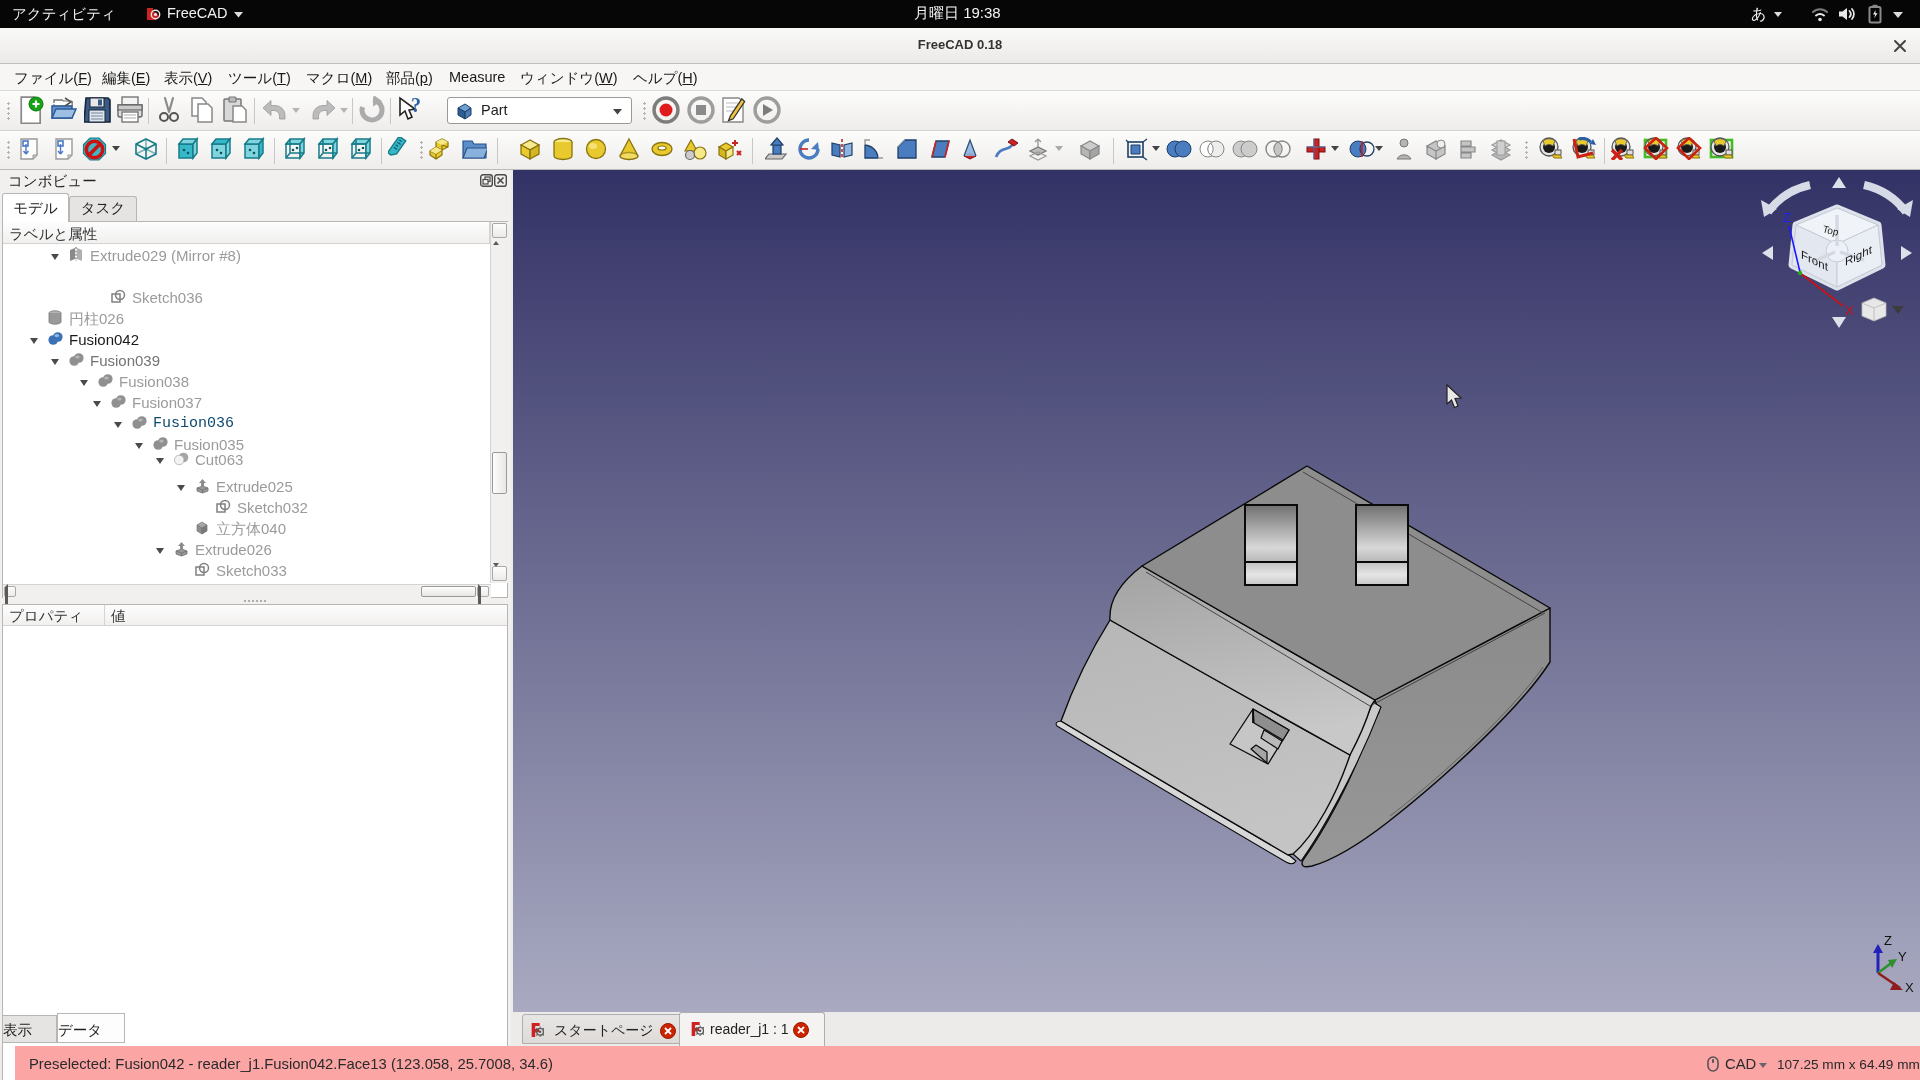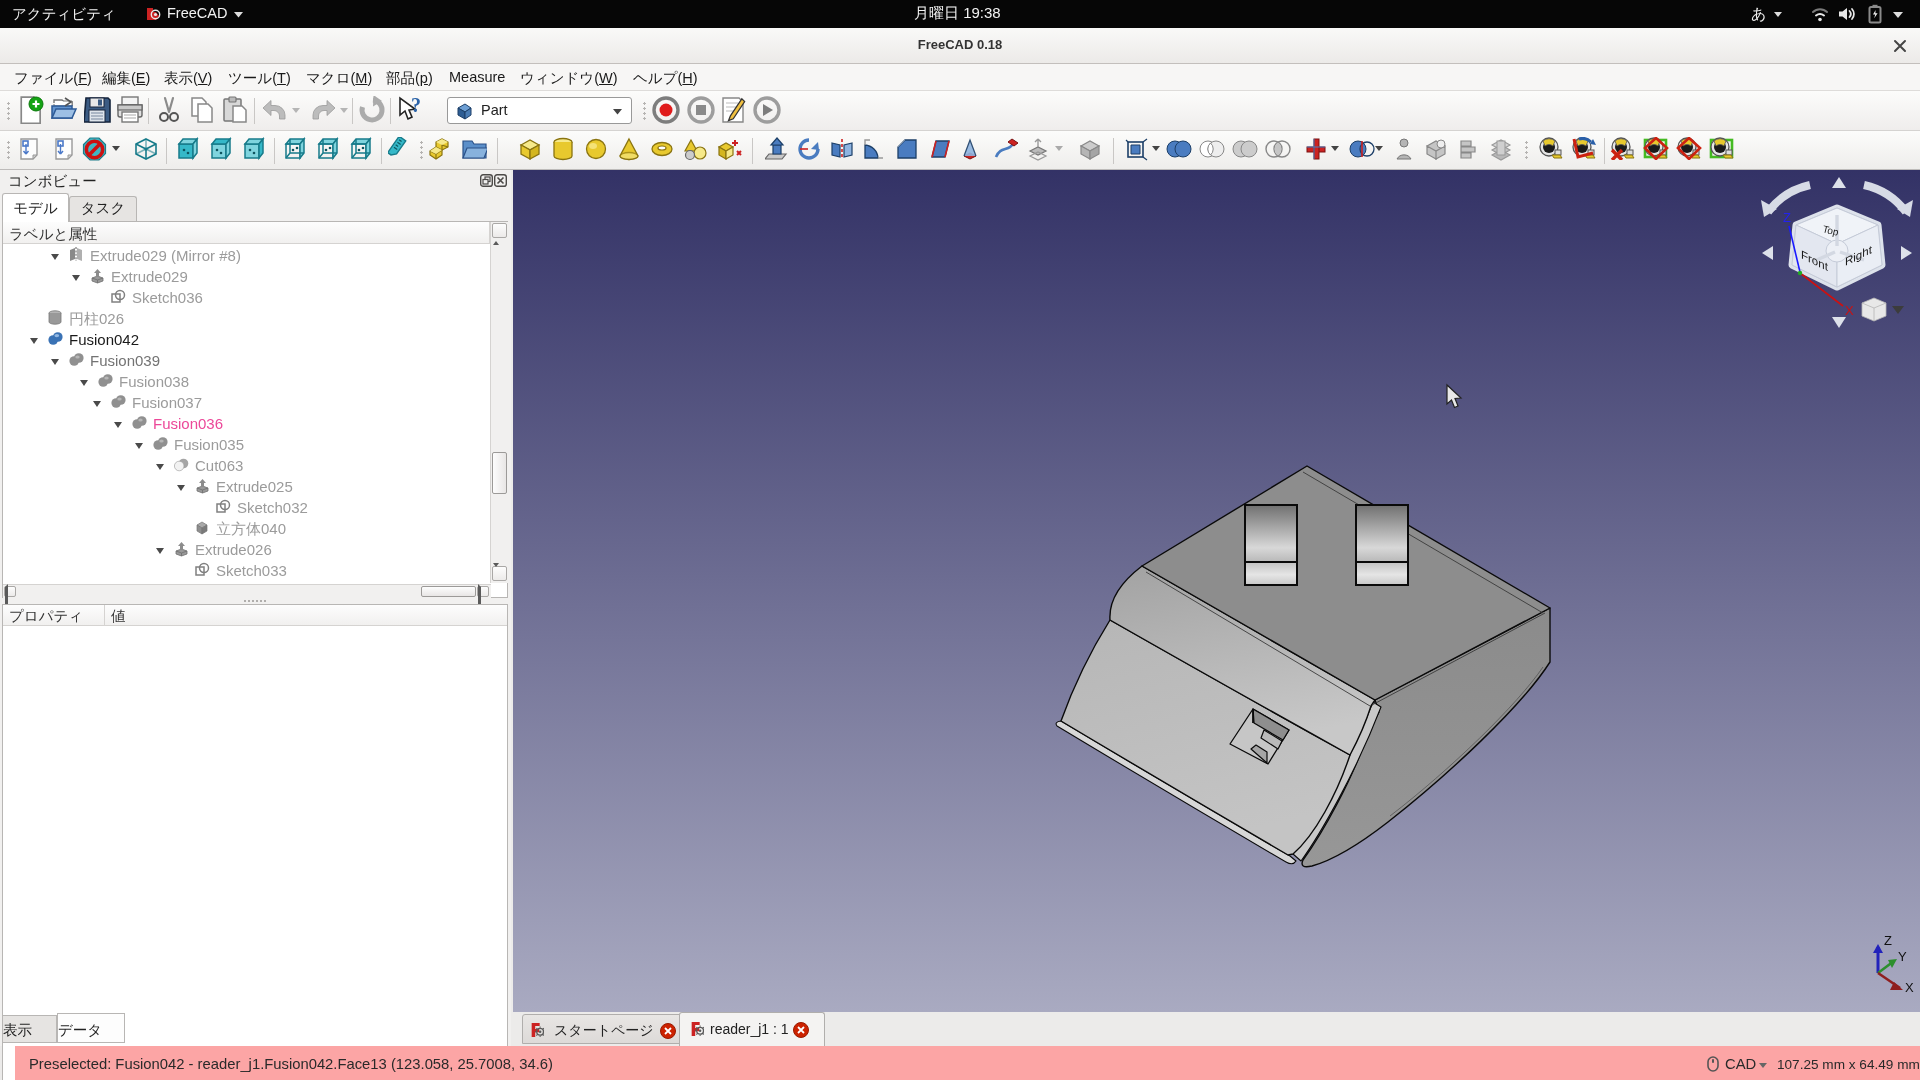--- a/index.html
+++ b/index.html
@@ -520,29 +520,20 @@
         </div>
       <div class="trow" style="left:0;top:24px;width:486px;">
           <span class="arr" style="left:48px;"></span>
           <svg class="ticon" style="left:66px;" width="15" height="16" viewBox="0 0 15 16">
             <path d="M1 3 L6 1 V12 L1 14 Z" fill="#8a8a8a"></path>
             <path d="M13 3 L8 1 V12 L13 14 Z" fill="#b0b0b0"></path>
             <path d="M7 0 v14" stroke="#777" stroke-width="1.2" stroke-dasharray="2 1.4"></path>
           </svg>
           <span class="lbl" style="left:87px;color:#9b9b9b;">Extrude029 (Mirror #8)</span>
         </div>
-<div class="trow" style="left:0;top:45px;width:486px;">
-          <span class="arr" style="left:69px;"></span>
-          <svg class="ticon" style="left:87px;" width="15" height="16" viewBox="0 0 15 16">
-            <path d="M2 10 L7.5 8 L13 10 L13 13 L7.5 15 L2 13 Z" fill="#999999" stroke="#6e6e6e" stroke-width="0.8"></path>
-            <path d="M2 10 L7.5 12 L13 10 M7.5 12 L7.5 15" stroke="#6e6e6e" stroke-width="0.8" fill="none"></path>
-            <path d="M7.5 1 l3.5 4 h-2 v4 h-3 v-4 h-2 z" fill="#8c8c8c"></path>
-          </svg>
-          <span class="lbl" style="left:108px;color:#9b9b9b;">Extrude029</span>
-        </div>
 <div class="trow" style="left:0;top:66px;width:486px;">
           <svg class="ticon" style="left:108px;" width="15" height="16" viewBox="0 0 15 16">
             <rect x="1" y="5" width="8" height="8" fill="none" stroke="#808080" stroke-width="1.5"></rect>
             <circle cx="9" cy="6" r="4.5" fill="none" stroke="#808080" stroke-width="1.5"></circle>
           </svg>
           <span class="lbl" style="left:129px;color:#9b9b9b;">Sketch036</span>
         </div>
 <div class="trow" style="left:0;top:87px;width:486px;">
           <svg class="ticon" style="left:45px;" width="15" height="16" viewBox="0 0 15 16">
             <ellipse cx="7" cy="3" rx="6" ry="2.2" fill="#b5b5b5" stroke="#777" stroke-width="0.8"></ellipse>
@@ -586,32 +577,32 @@
           </svg>
           <span class="lbl" style="left:129px;color:#9b9b9b;">Fusion037</span>
         </div>
 <div class="trow" style="left:0;top:192px;width:486px;">
           <span class="arr" style="left:111px;"></span>
           <svg class="ticon" style="left:129px;" width="15" height="16" viewBox="0 0 15 16">
             <circle cx="5.2" cy="9" r="4.8" fill="#909090"></circle>
             <circle cx="9.8" cy="6" r="4.8" fill="#909090"></circle>
             <ellipse cx="8.5" cy="5" rx="2.2" ry="1.6" fill="#ffffff" opacity="0.35"></ellipse>
           </svg>
-          <span class="lbl" style="left:150px;color:#ec4899;">Fusion036</span>
+          <span class="lbl" style="left:150px;color:#0c4a6e;font-family:Liberation Mono, monospace;">Fusion036</span>
         </div>
 <div class="trow" style="left:0;top:213px;width:486px;">
           <span class="arr" style="left:132px;"></span>
           <svg class="ticon" style="left:150px;" width="15" height="16" viewBox="0 0 15 16">
             <circle cx="5.2" cy="9" r="4.8" fill="#909090"></circle>
             <circle cx="9.8" cy="6" r="4.8" fill="#909090"></circle>
             <ellipse cx="8.5" cy="5" rx="2.2" ry="1.6" fill="#ffffff" opacity="0.35"></ellipse>
           </svg>
           <span class="lbl" style="left:171px;color:#9b9b9b;">Fusion035</span>
         </div>
-<div class="trow" style="left:0;top:234px;width:486px;padding-left:12px;">
+<div class="trow" style="left:0;top:228px;width:486px;padding-left:12px;">
           <span class="arr" style="left:153px;"></span>
           <svg class="ticon" style="left:171px;" width="15" height="16" viewBox="0 0 15 16">
             <circle cx="9.5" cy="6.5" r="4.8" fill="#a5a5a5"></circle>
             <circle cx="5.2" cy="9" r="4.8" fill="#f2f2f2" stroke="#999" stroke-width="0.6"></circle>
           </svg>
           <span class="lbl" style="left:192px;color:#9b9b9b;">Cut063</span>
         </div>
 <div class="trow" style="left:0;top:255px;width:486px;">
           <span class="arr" style="left:174px;"></span>
           <svg class="ticon" style="left:192px;" width="15" height="16" viewBox="0 0 15 16">

